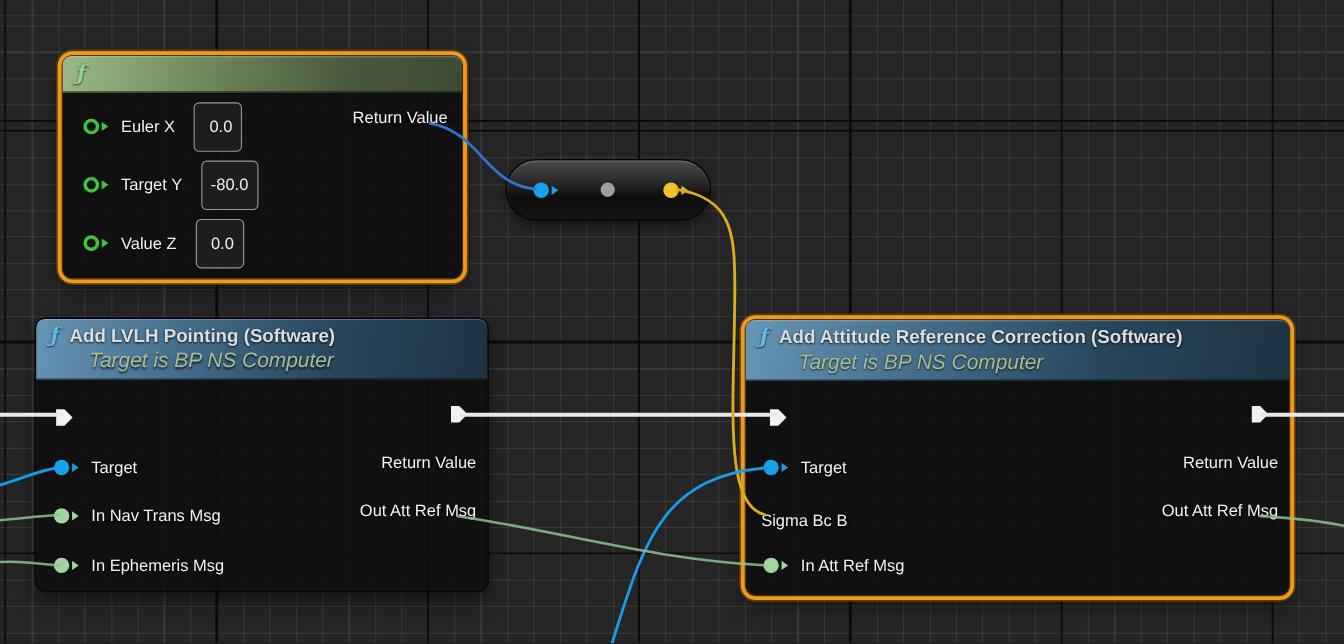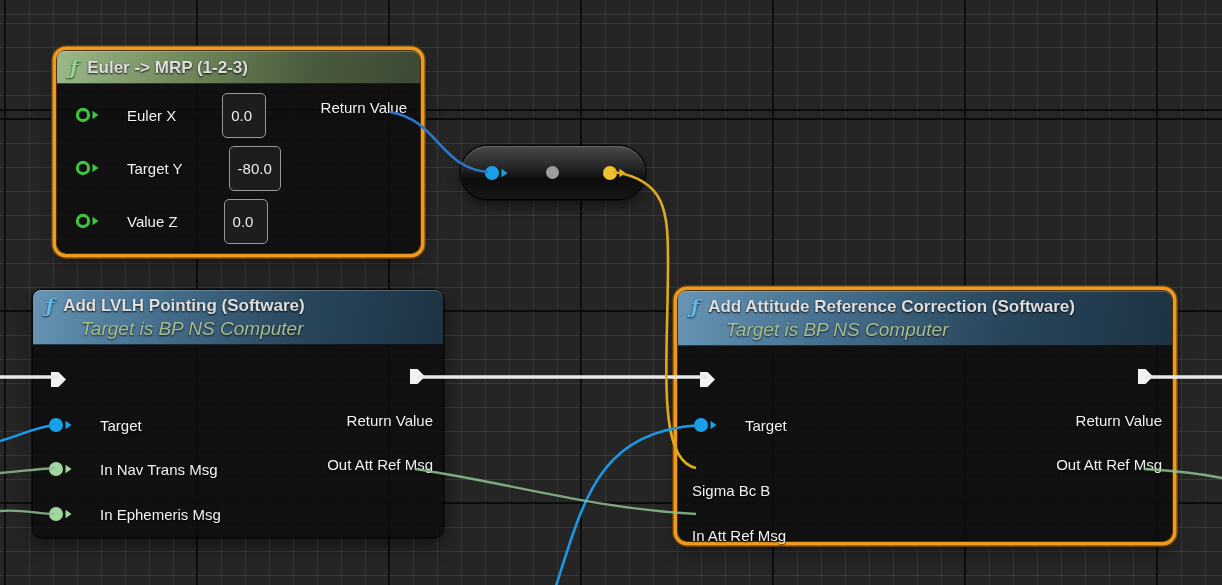--- a/index.html
+++ b/index.html
@@ -30,47 +30,46 @@
   .hdr-green{background:linear-gradient(100deg,#9cb989 0%,#70895c 35%,#4a5a3e 70%,#3c4a34 100%);}
   .hdr-blue{background:linear-gradient(100deg,#6795b5 0%,#46708e 30%,#29465c 65%,#1d3343 100%);}
   .hdr-row{display:flex;align-items:center;gap:9px;padding-left:13px;}
   .fn{font-family:"DejaVu Serif",serif;font-style:italic;font-weight:bold;font-size:19px;line-height:1;
       text-shadow:0 1px 2px rgba(0,0,0,.8);}
   .fn-green{color:#8fd88f;}
   .fn-blue{color:#62b9e8;}
   .title{font-size:17px;font-weight:bold;color:#dedede;text-shadow:0 1px 2px rgba(0,0,0,.9);white-space:nowrap;}
   .subtitle{font-size:19px;font-style:italic;color:#a9bd92;margin:2px 0 0 35px;padding-left:13px;
             text-shadow:0 1px 2px rgba(0,0,0,.8);white-space:nowrap;}
-  .row{position:absolute;height:26px;display:flex;align-items:center;gap:26px;}
+  .row{position:absolute;height:26px;display:flex;align-items:center;gap:9px;}
   .row-r{flex-direction:column;}
   .pin-label{font-size:15px;color:#f2f2f2;text-shadow:0 1px 2px rgba(0,0,0,.95);white-space:nowrap;}
   .valbox{
-    display:inline-block;min-width:26px;text-align:left;
+    display:inline-block;min-width:26px;text-align:right;
     border:1.5px solid #989898;border-radius:5px;background:#1d1d1d;
-    color:#ececec;font-size:15px;padding:13px 8px;margin-left:20px;
+    color:#ececec;font-size:15px;padding:13px 8px;margin-left:8px;
   }
   .pin,.pin-exec{display:block;}
   .pill{
     position:absolute;border-radius:27px;
     background:linear-gradient(to bottom,#4a4a4a 0%,#262626 40%,#0d0d0d 62%,#151515 100%);
     box-shadow:0 0 0 1.5px rgba(0,0,0,.8), inset 0 1px 1px rgba(255,255,255,.18), 0 6px 12px rgba(0,0,0,.5);
   }
   .pill .dot{position:absolute;width:13px;height:13px;border-radius:50%;}
   .wires{position:absolute;left:0;top:0;z-index:6;pointer-events:none;}
 </style>
 </head>
 <body>
 
 <div class="canvas">
 
   <div class="node selected" style="left:57px;top:51px;width:363px;height:202px;">
     <div class="hdr hdr-green" style="height:33px;">
       <div class="hdr-row">
         <span class="fn fn-green">ƒ</span>
-        <span class="title">Euler -&gt; MRP (1-2-3)</span>
       </div>
     </div>
     <div class="row" style="left:17px;top:51px;">
       <svg class="pin" width="27" height="18" viewBox="0 0 27 18">
         <circle cx="9" cy="9" r="5.6" fill="none" stroke-width="3.1" stroke="#3ec53e"></circle>
         <path d="M18.5 4.8 L24.5 9 L18.5 13.2 Z" fill="#3ec53e"></path>
       </svg>
       <span class="pin-label">Euler X</span>
       <span class="valbox">0.0</span>
     </div>
@@ -191,21 +190,21 @@
       </svg>
       <span class="pin-label">Target</span>
     </div>
     <div class="row" style="left:14px;top:165px;flex-direction:column;">
       <svg class="pin" width="27" height="18" viewBox="0 0 27 18">
         <circle cx="9" cy="9" r="7" fill="#f0c32e"></circle>
         <path d="M18.5 4.8 L24.5 9 L18.5 13.2 Z" fill="#f0c32e"></path>
       </svg>
       <span class="pin-label">Sigma Bc B</span>
     </div>
-    <div class="row" style="left:14px;top:210px;flex-direction:column;">
+    <div class="row" style="left:14px;top:210px;">
       <svg class="pin" width="27" height="18" viewBox="0 0 27 18">
         <circle cx="9" cy="9" r="7" fill="#a0d6a0"></circle>
         <path d="M18.5 4.8 L24.5 9 L18.5 13.2 Z" fill="#a0d6a0"></path>
       </svg>
       <span class="pin-label">In Att Ref Msg</span>
     </div>
     <div class="row row-r" style="right:10px;top:121px;">
       <span class="pin-label">Return Value</span>
       <svg class="pin" width="27" height="18" viewBox="0 0 27 18">
         <circle cx="9" cy="9" r="5.6" fill="none" stroke-width="3.1" stroke="#18a1e8"></circle>

